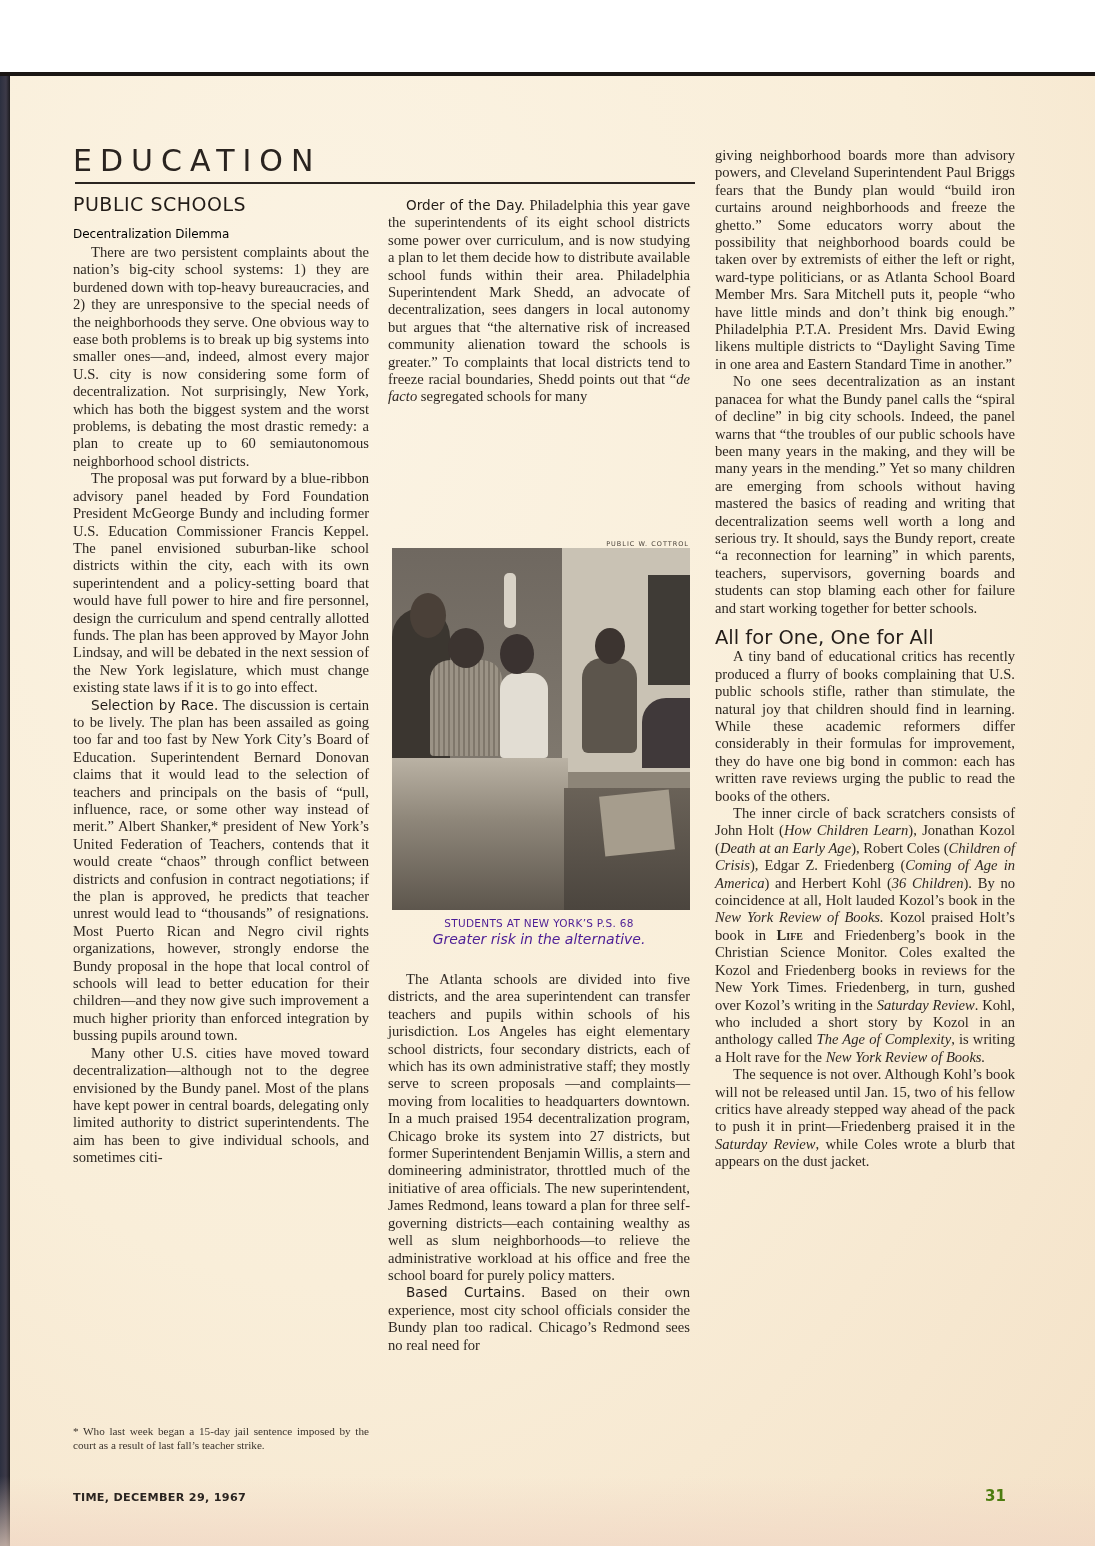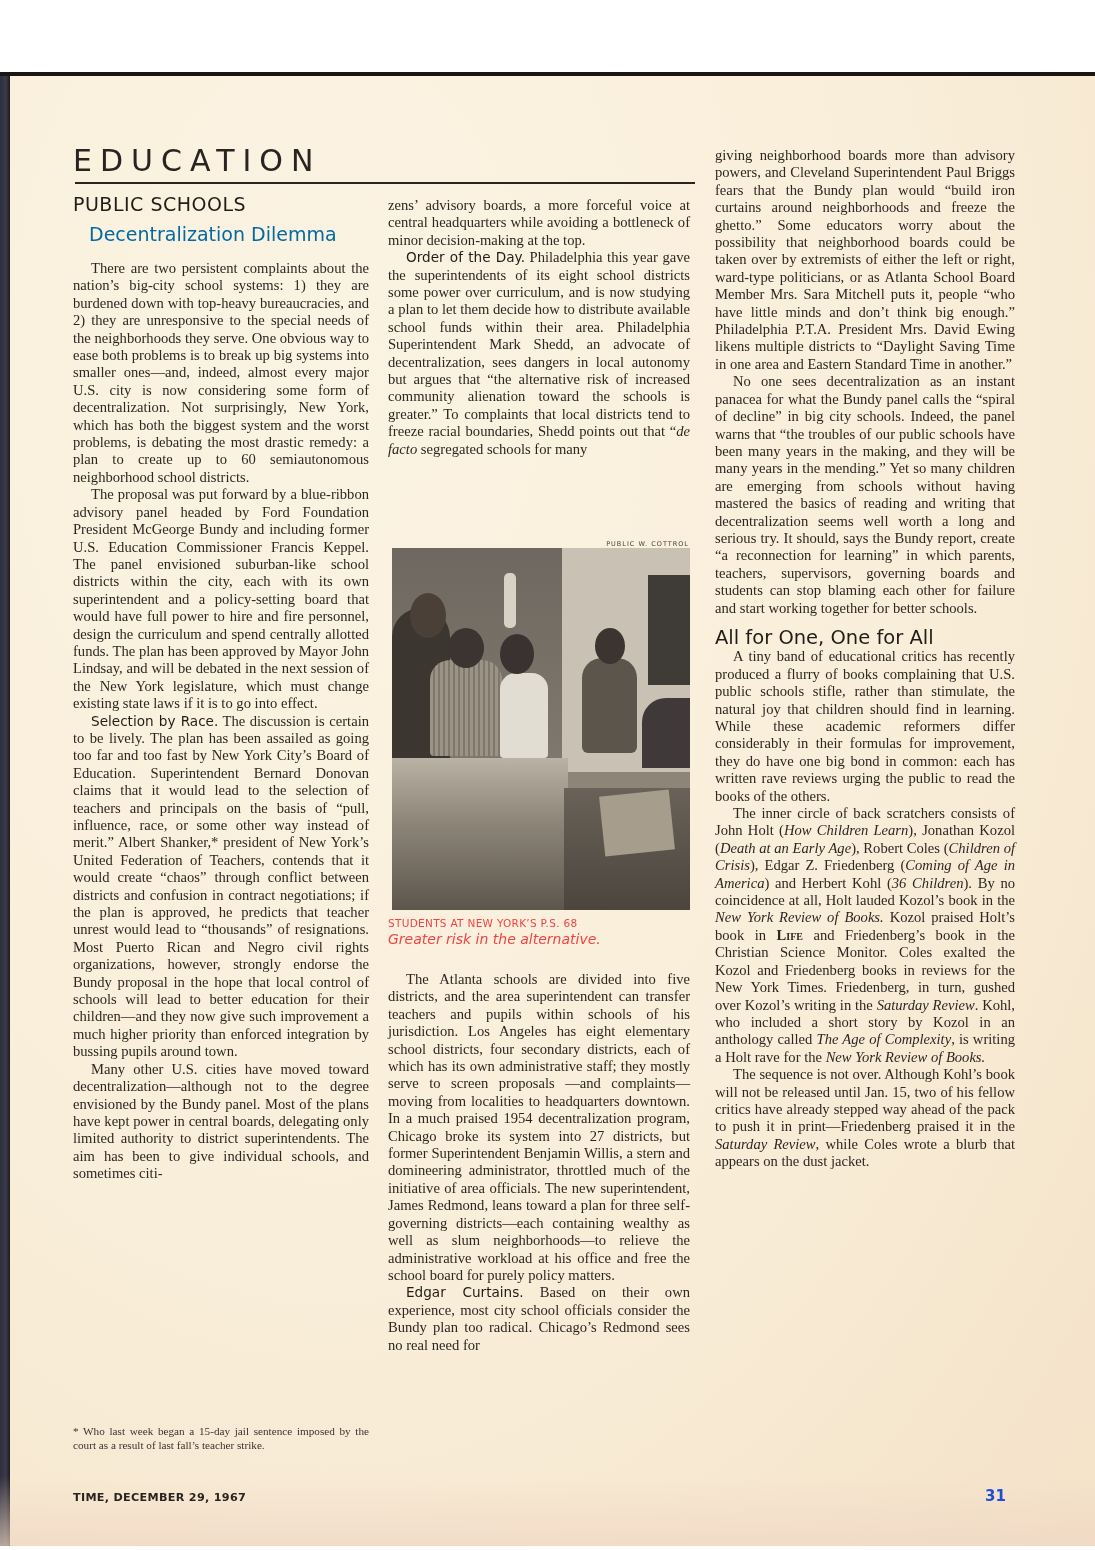--- a/index.html
+++ b/index.html
@@ -40,22 +40,22 @@
   .col p.noindent { text-indent:0; }
   .c1 { left:73px; top:214px; width:296px; }
   .c2 { left:388px; top:197px; width:302px; }
   .c3 { left:715px; top:147px; width:300px; }
   .kicker {
     font-family:"DejaVu Sans", sans-serif; font-size:19px; 
     margin:0 0 4px 0; font-weight:normal; letter-spacing:0.5px; color:#221c18;
   }
   .c1 .kicker { position:absolute; top:-18px; width:100%; }
   .headline {
-    font-family:"DejaVu Sans", sans-serif; font-size:19px; margin:16px;
-    font-weight:normal; color:#0369a1; line-height:20px;
+    font-family:"DejaVu Sans", sans-serif; font-size:12px; margin:0;
+    font-weight:normal; color:#000000; line-height:20px;
   }
   .c1 .headline { margin-top:10px; }
   .subhead {
     font-family:"DejaVu Sans", sans-serif; font-size:13.6px; color:#221c18;
   }
   .head2 {
     font-family:"DejaVu Sans", sans-serif; font-size:19.5px; margin:12px 0 2px 0;
     font-weight:normal; color:#221c18; text-align:left;
   }
   .credit {
@@ -76,37 +76,37 @@
   .photo .man { position:absolute; left:0; top:60px; width:58px; height:200px; background:#3b3630; border-radius:30px 30px 0 0; }
   .photo .manhead { position:absolute; left:18px; top:45px; width:36px; height:45px; background:#4a4038; border-radius:50%; }
   .photo .kid1 { position:absolute; left:38px; top:112px; width:72px; height:96px; background:repeating-linear-gradient(90deg,#9b9386 0 3px,#7f776b 3px 5px); border-radius:20px 20px 4px 4px; }
   .photo .kid1h { position:absolute; left:56px; top:80px; width:36px; height:40px; background:#3c3430; border-radius:50%; }
   .photo .kid2 { position:absolute; left:108px; top:125px; width:48px; height:85px; background:#e2ddd3; border-radius:16px 16px 4px 4px; }
   .photo .kid2h { position:absolute; left:108px; top:86px; width:34px; height:40px; background:#3a3230; border-radius:50%; }
   .photo .girl { position:absolute; left:190px; top:110px; width:55px; height:95px; background:#5c554c; border-radius:20px 20px 6px 6px; }
   .photo .girlh { position:absolute; left:203px; top:80px; width:30px; height:36px; background:#3c3430; border-radius:50%; }
   .photo .kid3 { position:absolute; left:250px; top:150px; width:48px; height:70px; background:#40393a; border-radius:24px 0 0 0; }
   .caption {
-    position:absolute; left:388px; top:916px; width:302px; 
-    font-family:"DejaVu Sans", sans-serif; color:#ef4444;
+    position:absolute; left:388px; top:916px; width:302px; text-align:center;
+    font-family:"DejaVu Sans", sans-serif; color:#4c1d95;
   }
   .caption .cap1 { font-size:10.5px; letter-spacing:0.3px; display:block; line-height:14px; }
   .caption .cap2 { font-size:14px; font-style:italic; display:block; line-height:18px; }
   .c2b { left:388px; top:971px; width:302px; }
   .footnote {
     position:absolute; left:73px; top:1425px; width:296px; font-size:11.2px; line-height:13.6px;
     text-align:justify; color:#3a332c;
   }
   .footer-left {
     position:absolute; left:73px; top:1491px; font-family:"DejaVu Sans", sans-serif;
     font-size:11.2px; font-weight:bold; letter-spacing:0.3px; color:#2a2420;
   }
   .page-number {
     position:absolute; left:985px; top:1487px; font-family:"DejaVu Sans", sans-serif;
-    font-size:15px; font-weight:bold; color:#1d4ed8;
+    font-size:15px; font-weight:bold; color:#4d7c0f;
   }
   i { font-style:italic; }
   .sc { font-variant:small-caps;font-weight:bold; }
 </style>
 </head>
 <body>
 
 <div class="topband"></div>
 <div class="page"></div>
 
@@ -119,21 +119,20 @@
   <p>There are two persistent complaints about the nation’s big-city school systems: 1) they are burdened down with top-heavy bureaucracies, and 2) they are unresponsive to the special needs of the neighborhoods they serve. One obvious way to ease both problems is to break up big systems into smaller ones—and, indeed, almost every major U.S. city is now considering some form of decentralization. Not surprisingly, New York, which has both the biggest system and the worst problems, is debating the most drastic remedy: a plan to create up to 60 semiautonomous neighborhood school districts.</p>
   <p>The proposal was put forward by a blue-ribbon advisory panel headed by Ford Foundation President McGeorge Bundy and including former U.S. Education Commissioner Francis Keppel. The panel envisioned suburban-like school districts within the city, each with its own superintendent and a policy-setting board that would have full power to hire and fire personnel, design the curriculum and spend centrally allotted funds. The plan has been approved by Mayor John Lindsay, and will be debated in the next session of the New York legislature, which must change existing state laws if it is to go into effect.</p>
   <p><span class="subhead">Selection by Race.</span> <span>The discussion is certain to be lively. The plan has been assailed as going too far and too fast by New York City’s Board of Education. Superintendent Bernard Donovan claims that it would lead to the selection of teachers and principals on the basis of “pull, influence, race, or some other way instead of merit.” Albert Shanker,* president of New York’s United Federation of Teachers, contends that it would create “chaos” through conflict between districts and confusion in contract negotiations; if the plan is approved, he predicts that teacher unrest would lead to “thousands” of resignations. Most Puerto Rican and Negro civil rights organizations, however, strongly endorse the Bundy proposal in the hope that local control of schools will lead to better education for their children—and they now give such improvement a much higher priority than enforced integration by bussing pupils around town.</span></p>
   <p>Many other U.S. cities have moved toward decentralization—although not to the degree envisioned by the Bundy panel. Most of the plans have kept power in central boards, delegating only limited authority to district superintendents. The aim has been to give individual schools, and sometimes citi-</p>
 </div>
 
 <div class="footnote">* Who last week began a 15-day jail sentence imposed by the court as a result of last fall’s teacher strike.</div>
 <div class="footer-left">TIME, DECEMBER 29, 1967</div>
 
 <div class="col c2">
-  <p class="noindent">zens’ advisory boards, a more forceful voice at central headquarters while avoiding a bottleneck of minor decision-making at the top.</p>
   <p><span class="subhead">Order of the Day.</span> <span>Philadelphia this year gave the superintendents of its eight school districts some power over curriculum, and is now studying a plan to let them decide how to distribute available school funds within their area. Philadelphia Superintendent Mark Shedd, an advocate of decentralization, sees dangers in local autonomy but argues that “the alternative risk of increased community alienation toward the schools is greater.” To complaints that local districts tend to freeze racial boundaries, Shedd points out that “</span><i>de facto</i><span> segregated schools for many</span></p>
 </div>
 
 <div class="credit">PUBLIC W. COTTROL</div>
 <div class="photo">
   <div class="wall"></div>
   <div class="wall2"></div>
   <div class="board"></div>
   <div class="pipe"></div>
   <div class="man"></div>
@@ -149,21 +148,21 @@
   <div class="desk2"></div>
   <div class="book"></div>
 </div>
 <div class="caption">
   <span class="cap1">STUDENTS AT NEW YORK’S P.S. 68</span>
   <span class="cap2">Greater risk in the alternative.</span>
 </div>
 
 <div class="col c2b">
   <p>The Atlanta schools are divided into five districts, and the area superintendent can transfer teachers and pupils within schools of his jurisdiction. Los Angeles has eight elementary school districts, four secondary districts, each of which has its own administrative staff; they mostly serve to screen proposals —and complaints—moving from localities to headquarters downtown. In a much praised 1954 decentralization program, Chicago broke its system into 27 districts, but former Superintendent Benjamin Willis, a stern and domineering administrator, throttled much of the initiative of area officials. The new superintendent, James Redmond, leans toward a plan for three self-governing districts—each containing wealthy as well as slum neighborhoods—to relieve the administrative workload at his office and free the school board for purely policy matters.</p>
-  <p><span class="subhead">Edgar Curtains.</span> <span>Based on their own experience, most city school officials consider the Bundy plan too radical. Chicago’s Redmond sees no real need for</span></p>
+  <p><span class="subhead">Based Curtains.</span> <span>Based on their own experience, most city school officials consider the Bundy plan too radical. Chicago’s Redmond sees no real need for</span></p>
 </div>
 
 <div class="col c3">
   <p class="noindent">giving neighborhood boards more than advisory powers, and Cleveland Superintendent Paul Briggs fears that the Bundy plan would “build iron curtains around neighborhoods and freeze the ghetto.” Some educators worry about the possibility that neighborhood boards could be taken over by extremists of either the left or right, ward-type politicians, or as Atlanta School Board Member Mrs. Sara Mitchell puts it, people “who have little minds and don’t think big enough.” Philadelphia P.T.A. President Mrs. David Ewing likens multiple districts to “Daylight Saving Time in one area and Eastern Standard Time in another.”</p>
   <p>No one sees decentralization as an instant panacea for what the Bundy panel calls the “spiral of decline” in big city schools. Indeed, the panel warns that “the troubles of our public schools have been many years in the making, and they will be many years in the mending.” Yet so many children are emerging from schools without having mastered the basics of reading and writing that decentralization seems well worth a long and serious try. It should, says the Bundy report, create “a reconnection for learning” in which parents, teachers, supervisors, governing boards and students can stop blaming each other for failure and start working together for better schools.</p>
   <h3 class="head2">All for One, One for All</h3>
   <p>A tiny band of educational critics has recently produced a flurry of books complaining that U.S. public schools stifle, rather than stimulate, the natural joy that children should find in learning. While these academic reformers differ considerably in their formulas for improvement, they do have one big bond in common: each has written rave reviews urging the public to read the books of the others.</p>
   <p><span>The inner circle of back scratchers consists of John Holt (</span><i>How Children Learn</i><span>), Jonathan Kozol (</span><i>Death at an Early Age</i><span>), Robert Coles (</span><i>Children of Crisis</i><span>), Edgar Z. Friedenberg (</span><i>Coming of Age in America</i><span>) and Herbert Kohl (</span><i>36 Children</i><span>). By no coincidence at all, Holt lauded Kozol’s book in the </span><i>New York Review of Books.</i><span> Kozol praised Holt’s book in </span><span class="sc">Life</span><span> and Friedenberg’s book in the Christian Science Monitor. Coles exalted the Kozol and Friedenberg books in reviews for the New York Times. Friedenberg, in turn, gushed over Kozol’s writing in the </span><i>Saturday Review</i><span>. Kohl, who included a short story by Kozol in an anthology called </span><i>The Age of Complexity</i><span>, is writing a Holt rave for the </span><i>New York Review of Books.</i></p>
   <p><span>The sequence is not over. Although Kohl’s book will not be released until Jan. 15, two of his fellow critics have already stepped way ahead of the pack to push it in print—Friedenberg praised it in the </span><i>Saturday Review</i><span>, while Coles wrote a blurb that appears on the dust jacket.</span></p>
 </div>

